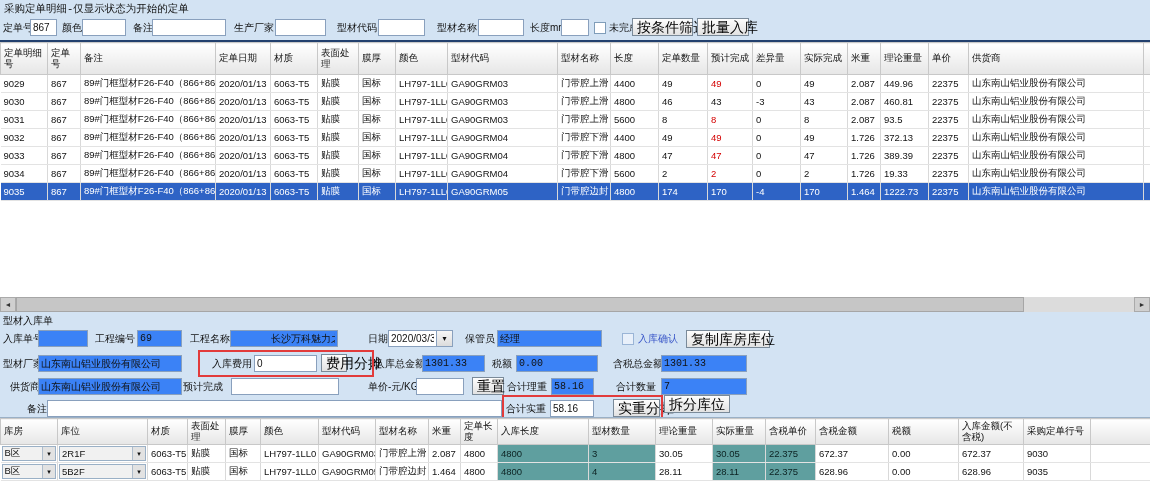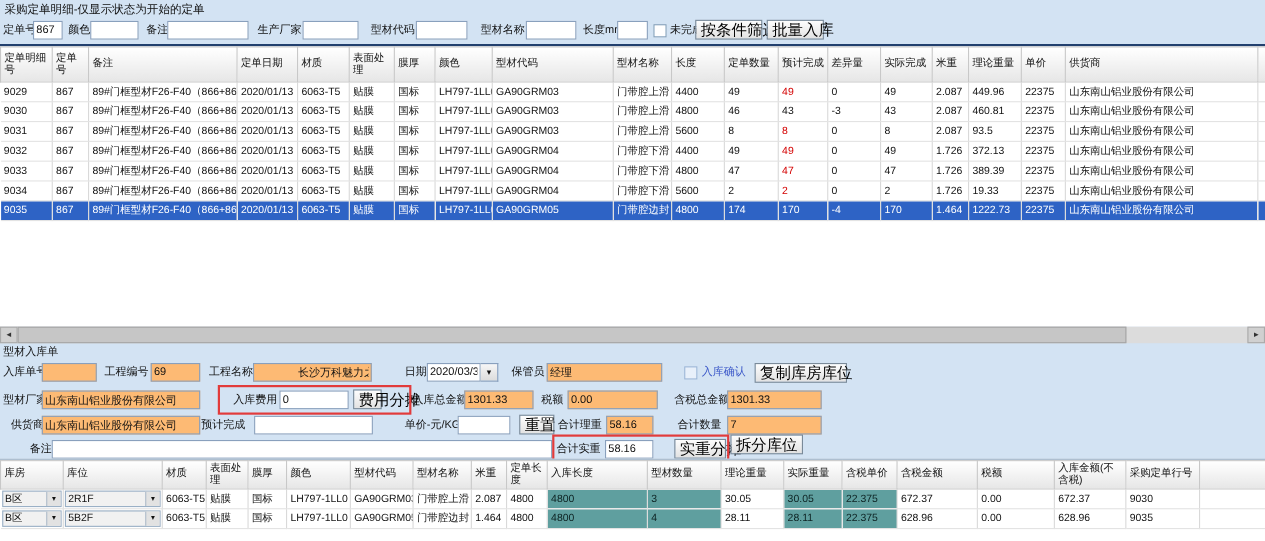--- a/index.html
+++ b/index.html
@@ -4,28 +4,28 @@
 <style>
   :root{
     --sel:#2e63c5; --red:#d40000; --teal:#5f9f9f; --ann:#e23b3b; --blue:#3a57c8;
   }
   *{box-sizing:border-box; margin:0; padding:0;}
   html,body{width:1150px;height:492px;}
   body{
     position:relative; overflow:hidden; background:#d3e3f3;
     font-family:"Liberation Sans","DejaVu Sans",sans-serif; font-size:10px; color:#111;
   }
-  .title{position:absolute;left:4px;top:2px;font-size:10.5px;white-space:nowrap;}
+  .title{position:absolute;left:4px;top:2px;font-size:10.5px;white-space:nowrap;font-family:Liberation Mono, monospace;}
   .lbl{position:absolute;font-size:10px;line-height:17px;white-space:nowrap;}
   .lbl.blue{color:var(--blue);}
   .fld{
     position:absolute;height:17px;border:1px solid #89a0bd;background:#fff;
     font-family:inherit;font-size:10px;padding:0 2px;color:#111;
   }
-  .fld.ro{background:#fdba74;}
+  .fld.ro{background:#3b82f6;font-family:Liberation Mono, monospace;}
   .btn{
     position:absolute;height:18px;border:1px solid #7a8a99;
     background:linear-gradient(#fdfdfd,#e2e2e2);
     font-family:inherit;font-size:14px;padding:0 4px;white-space:nowrap;cursor:default;
   }
   .cb{position:absolute;width:12px;height:12px;background:#fff;border:1px solid #7f9db9;}
   .cb.lt{background:#e8f0fa;border-color:#9ab5d6;}
   .dropbtn{
     position:absolute;width:16px;height:17px;border:1px solid #89a0bd;border-left:none;
     background:linear-gradient(#f6f6f6,#dcdcdc);font-size:8px;text-align:center;line-height:15px;

